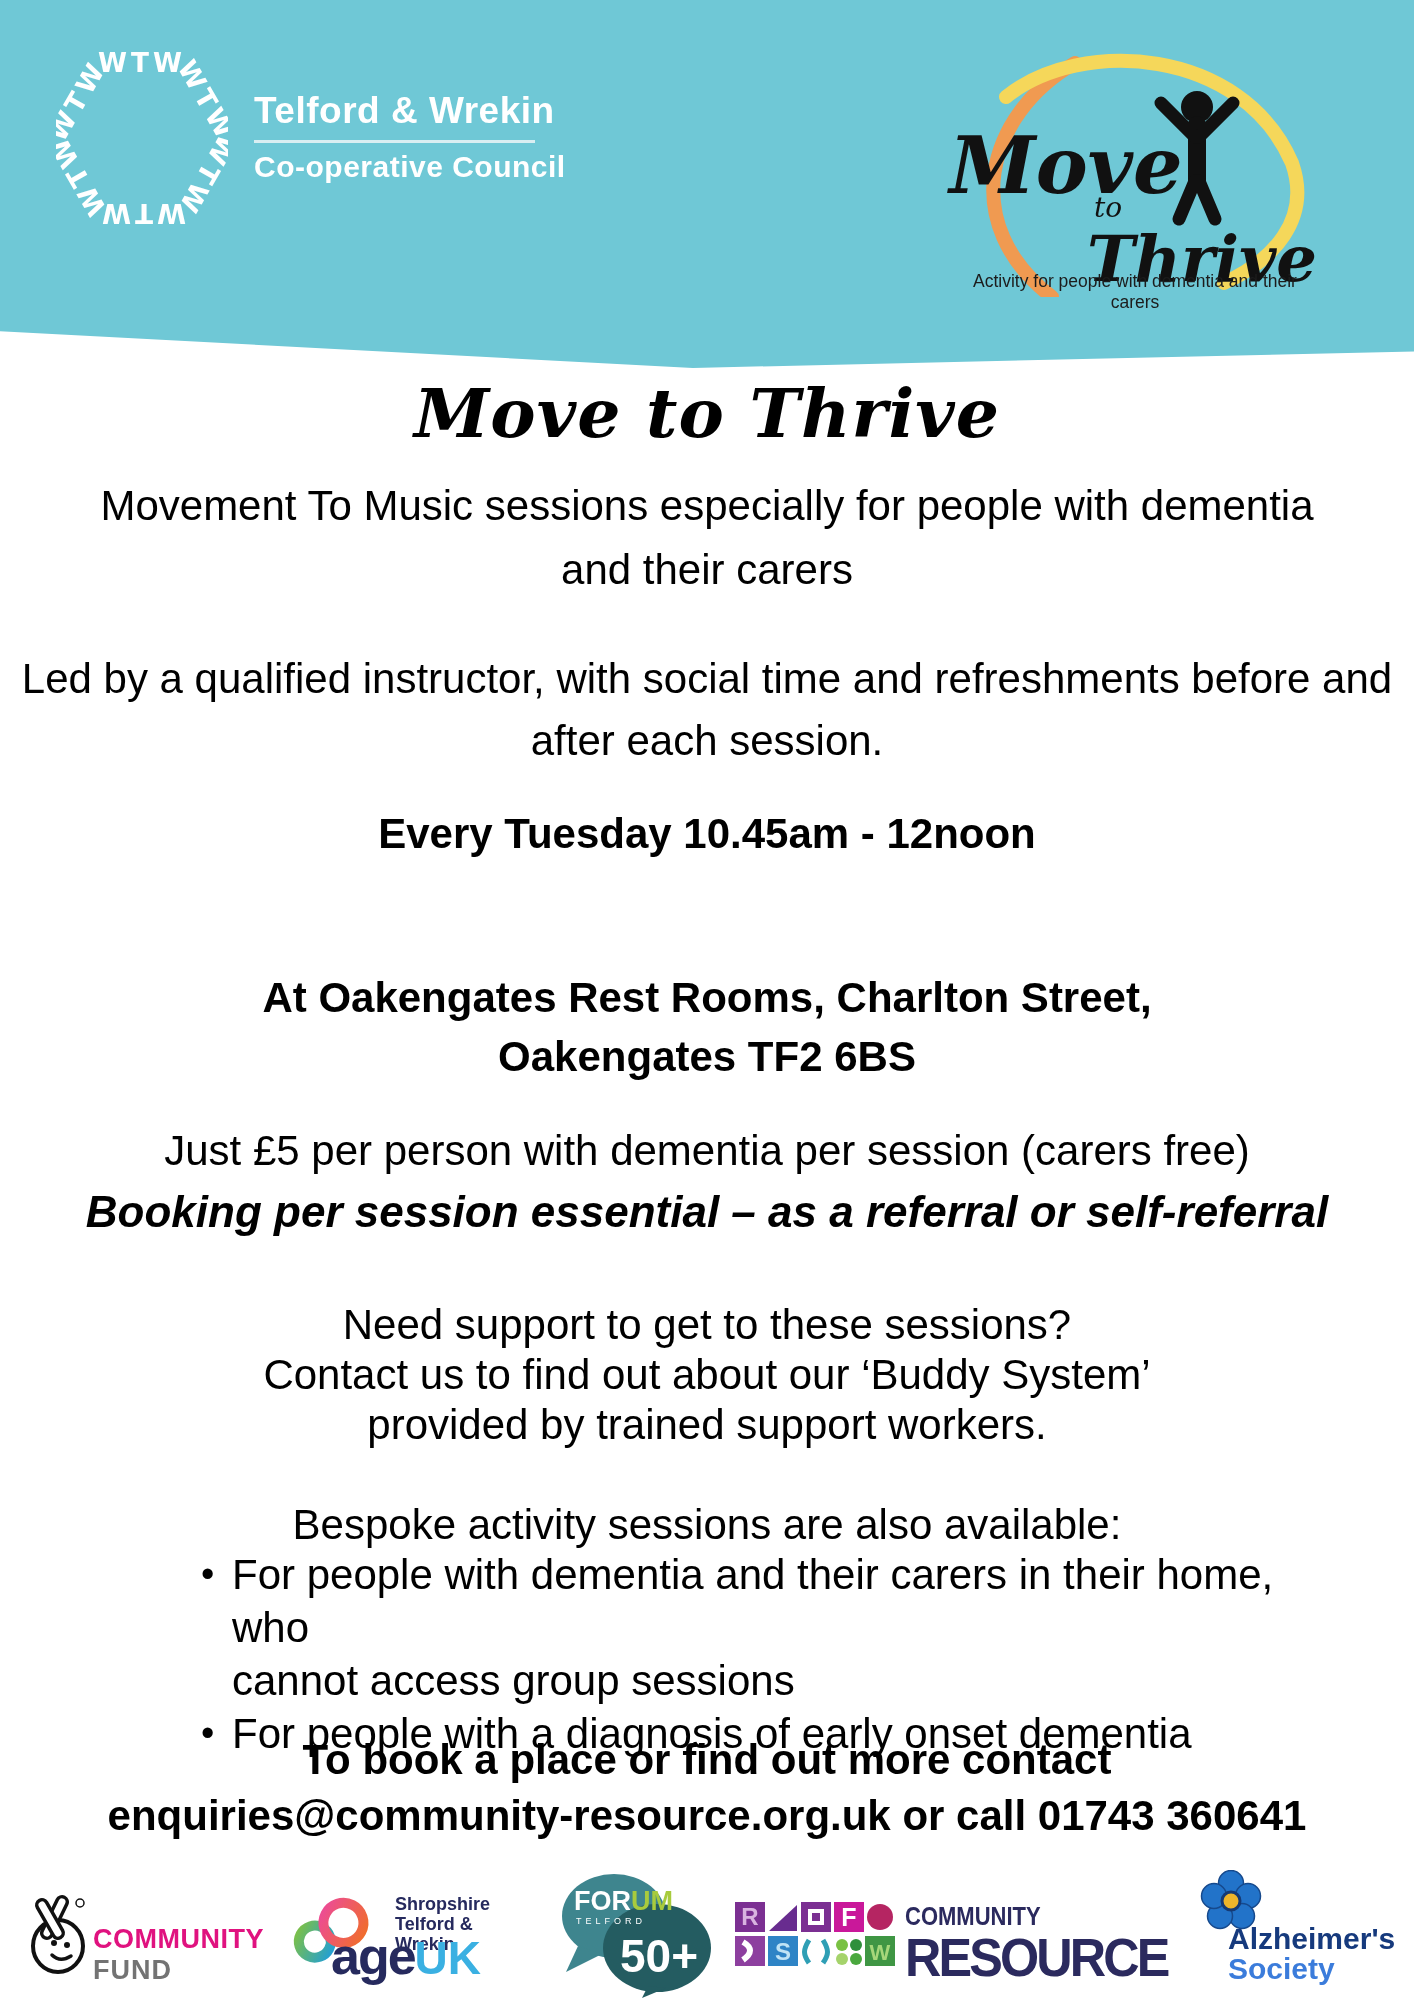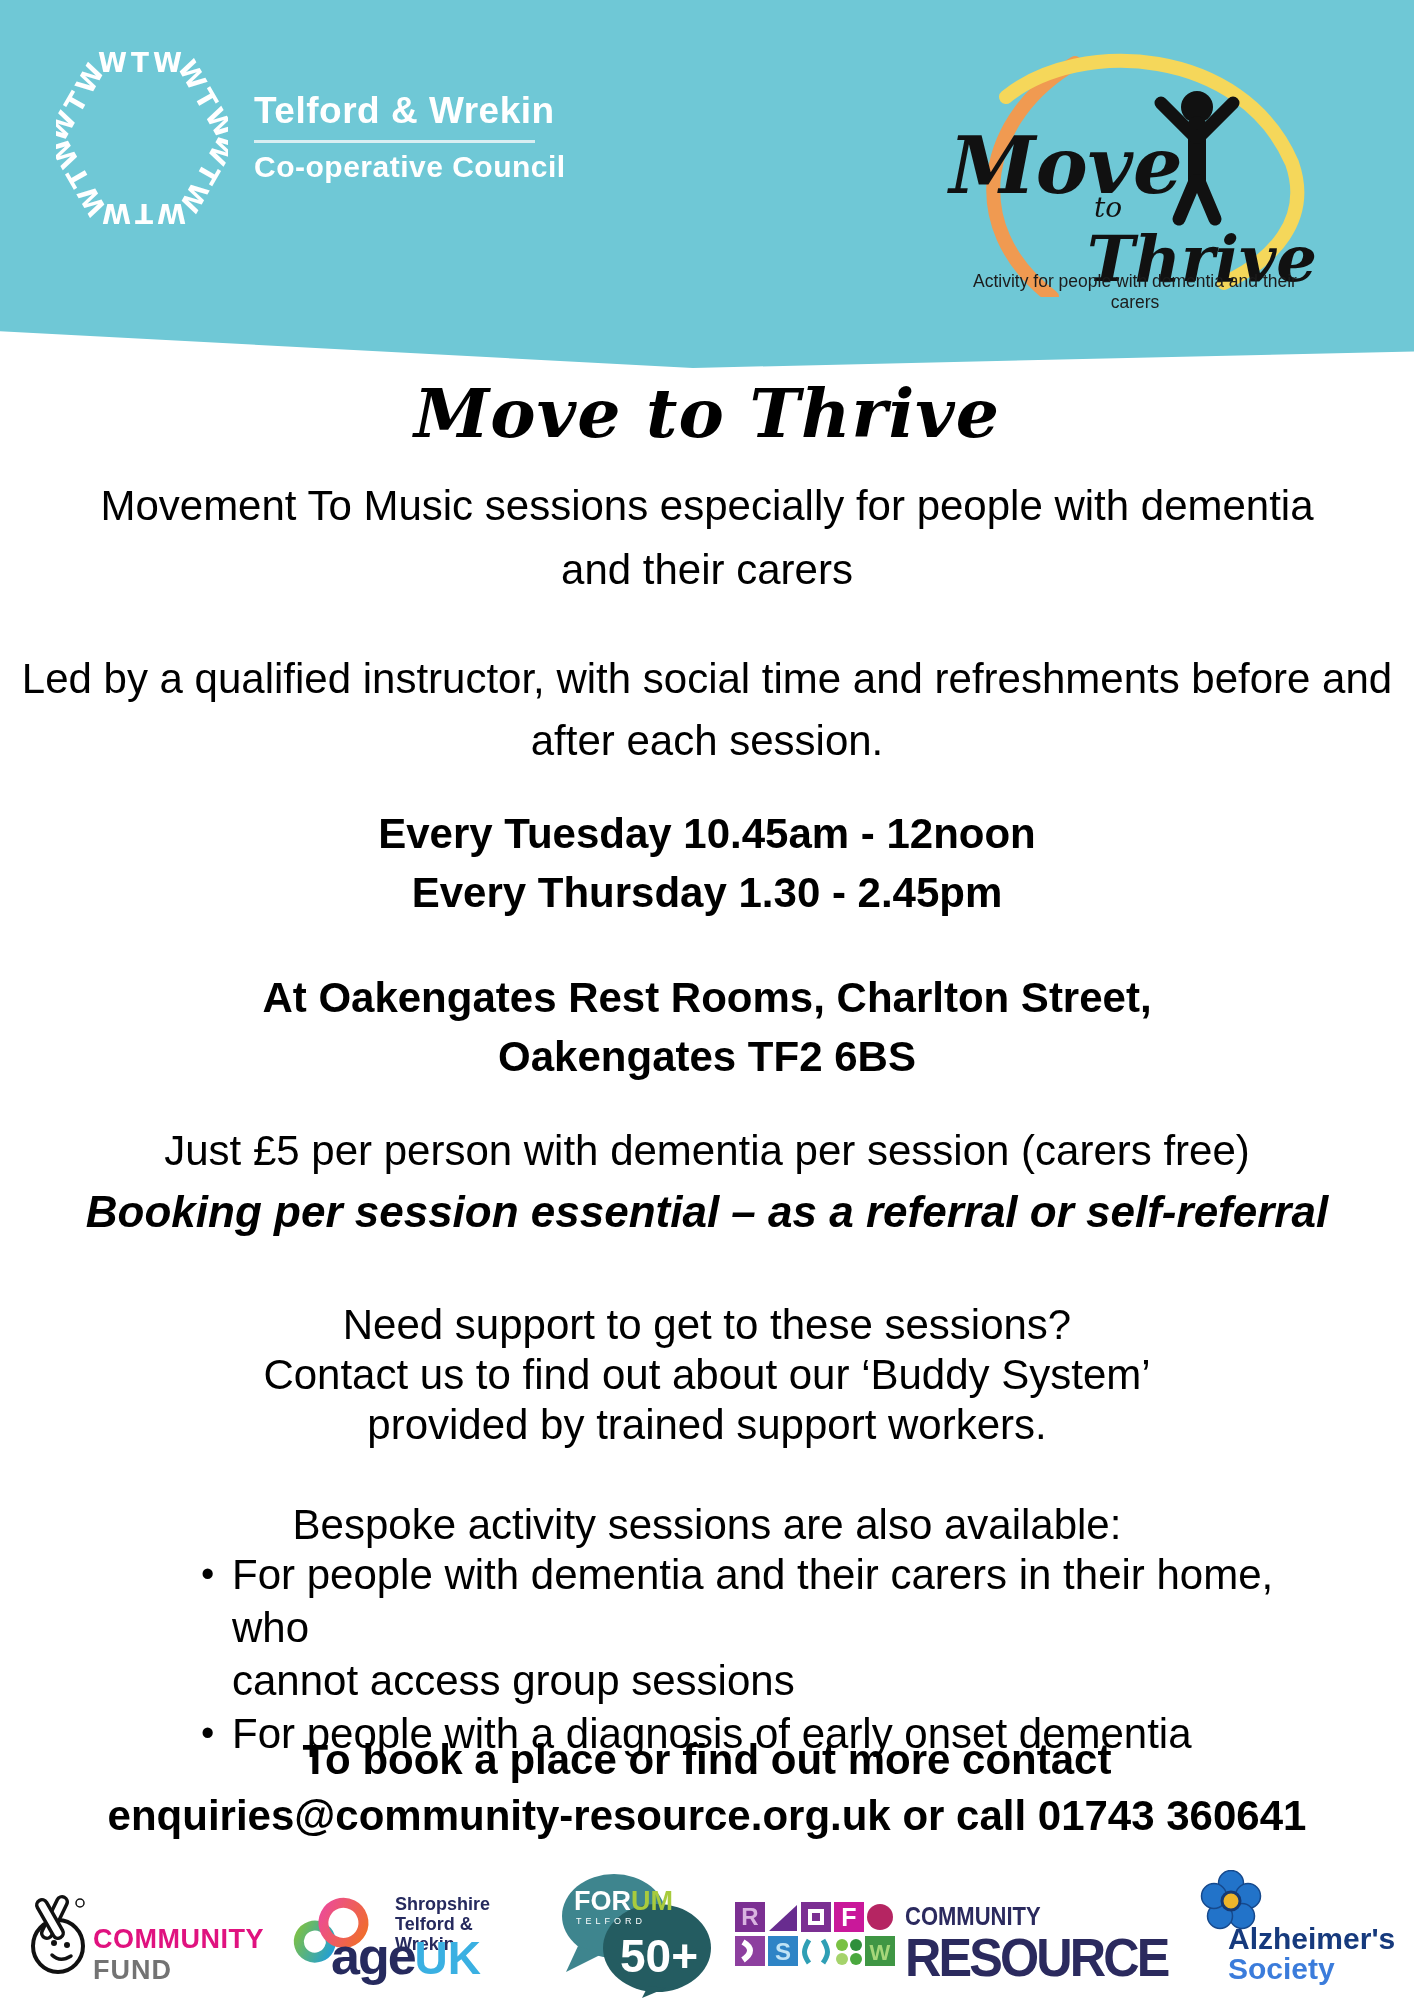--- a/index.html
+++ b/index.html
@@ -120,21 +120,20 @@
     <div>and their carers</div>
   </div>
 
   <div class="tc t-led">
     <div>Led by a qualified instructor, with social time and refreshments before and</div>
     <div>after each session.</div>
   </div>
 
   <div class="tc t-sched">
     <div>Every Tuesday 10.45am - 12noon</div>
-    <div>Every Thursday 1.30 - 2.45pm</div>
   </div>
 
   <div class="tc t-addr">
     <div>At Oakengates Rest Rooms, Charlton Street,</div>
     <div>Oakengates TF2 6BS</div>
   </div>
 
   <div class="tc t-price">Just £5 per person with dementia per session (carers free)</div>
 
   <div class="tc t-booking">Booking per session essential – as a referral or self-referral</div>

